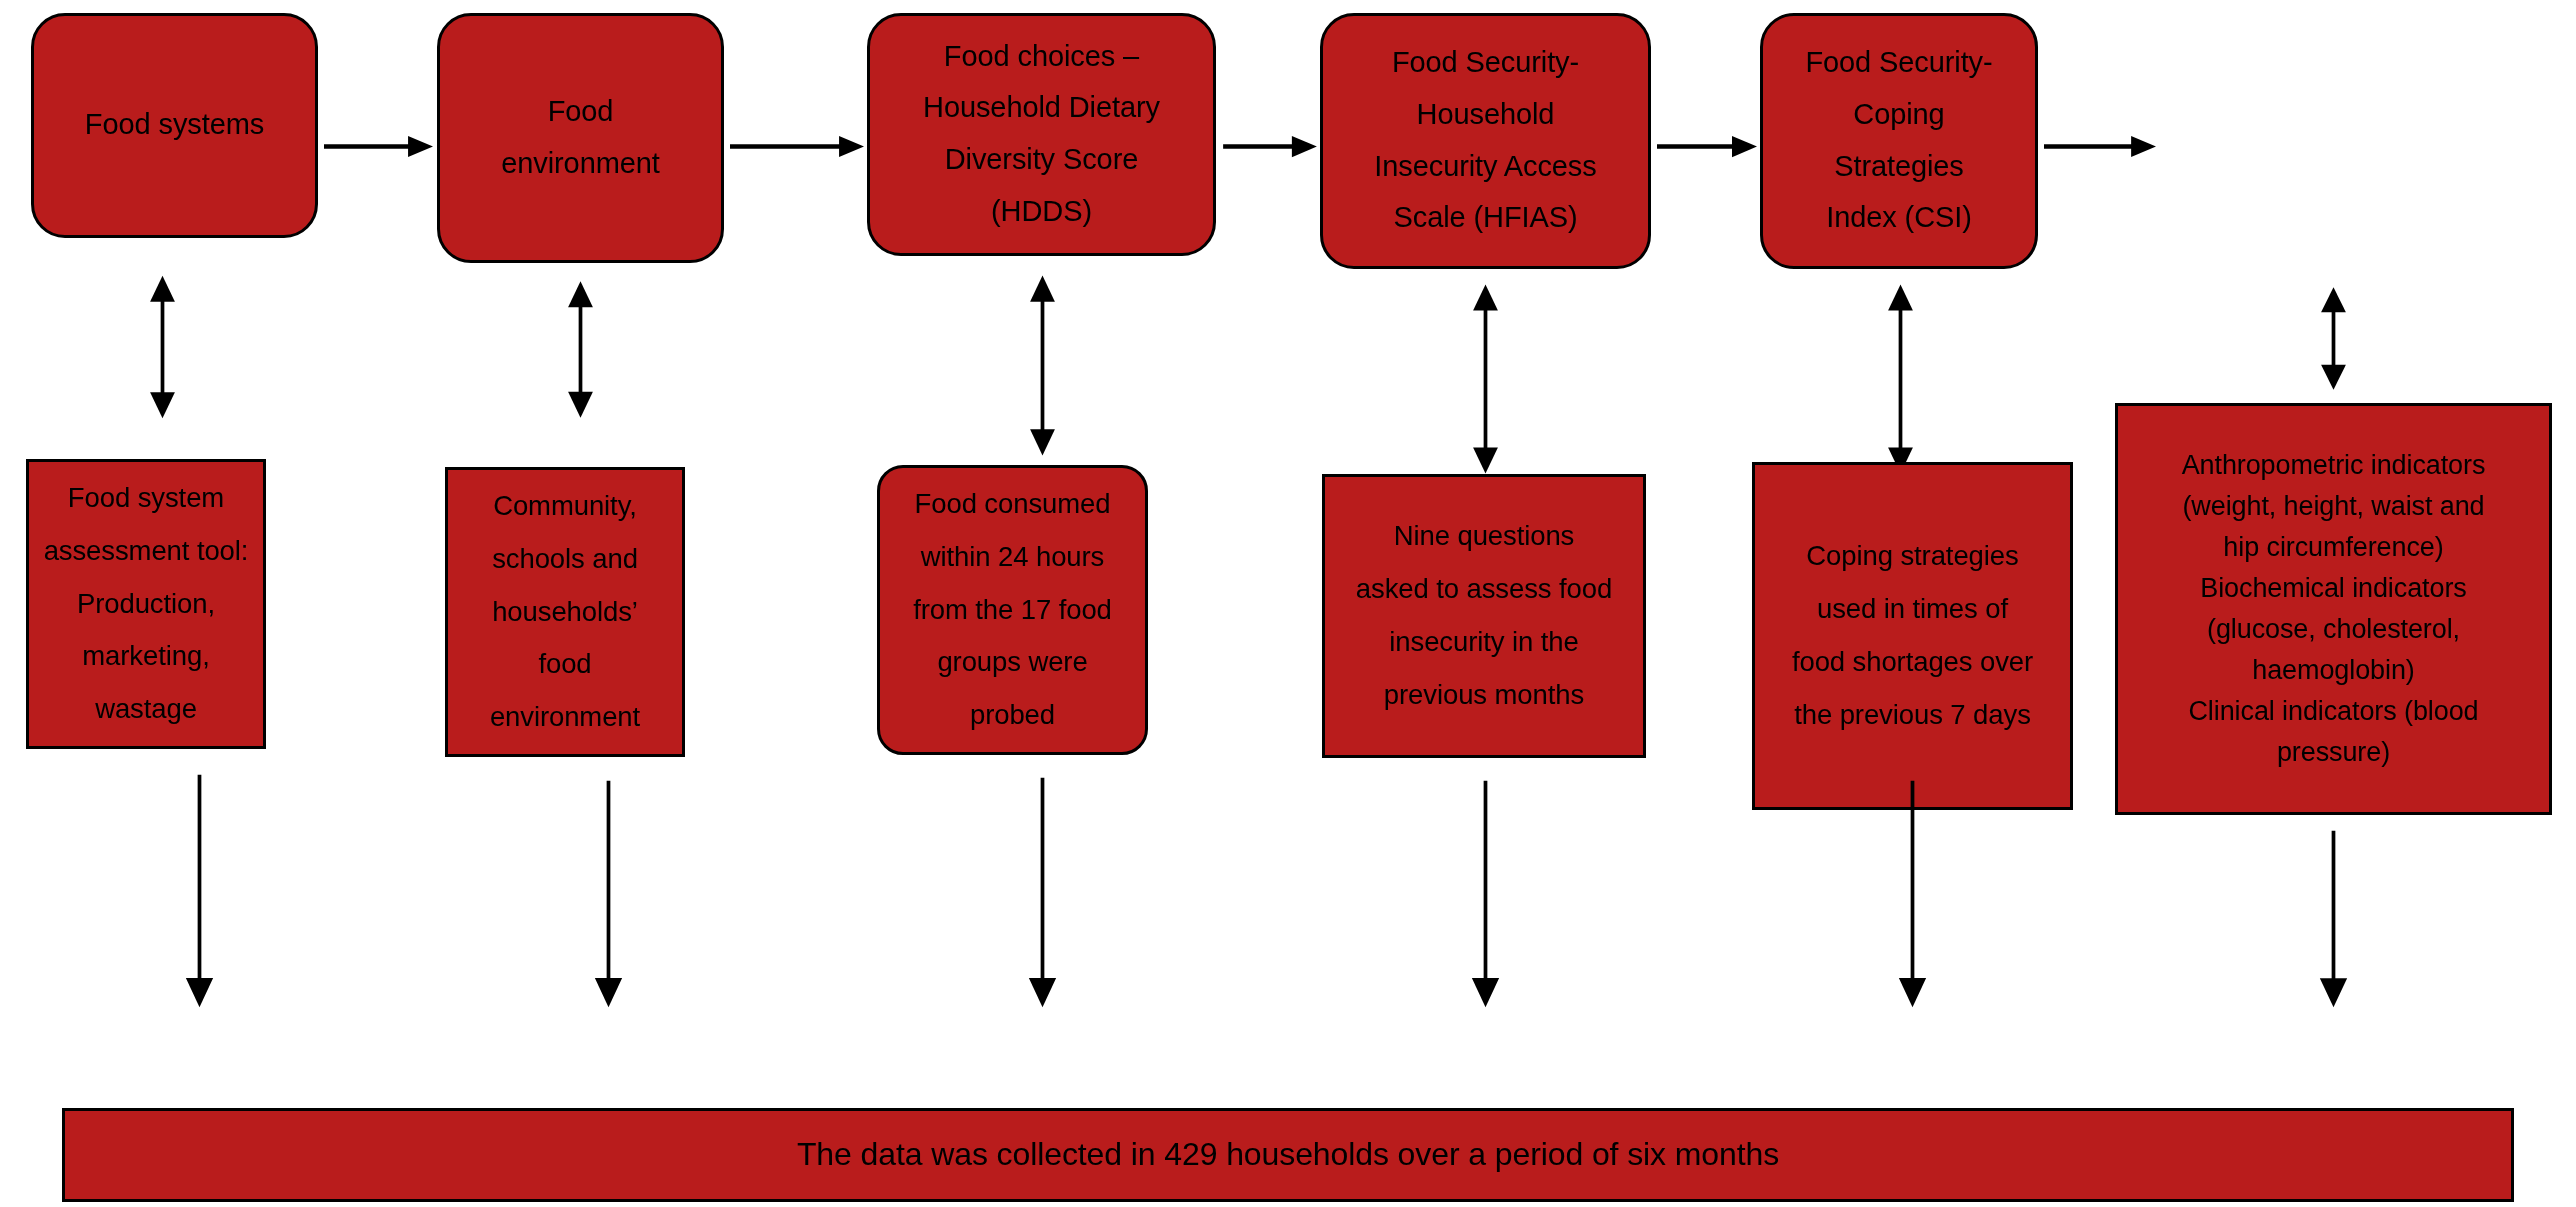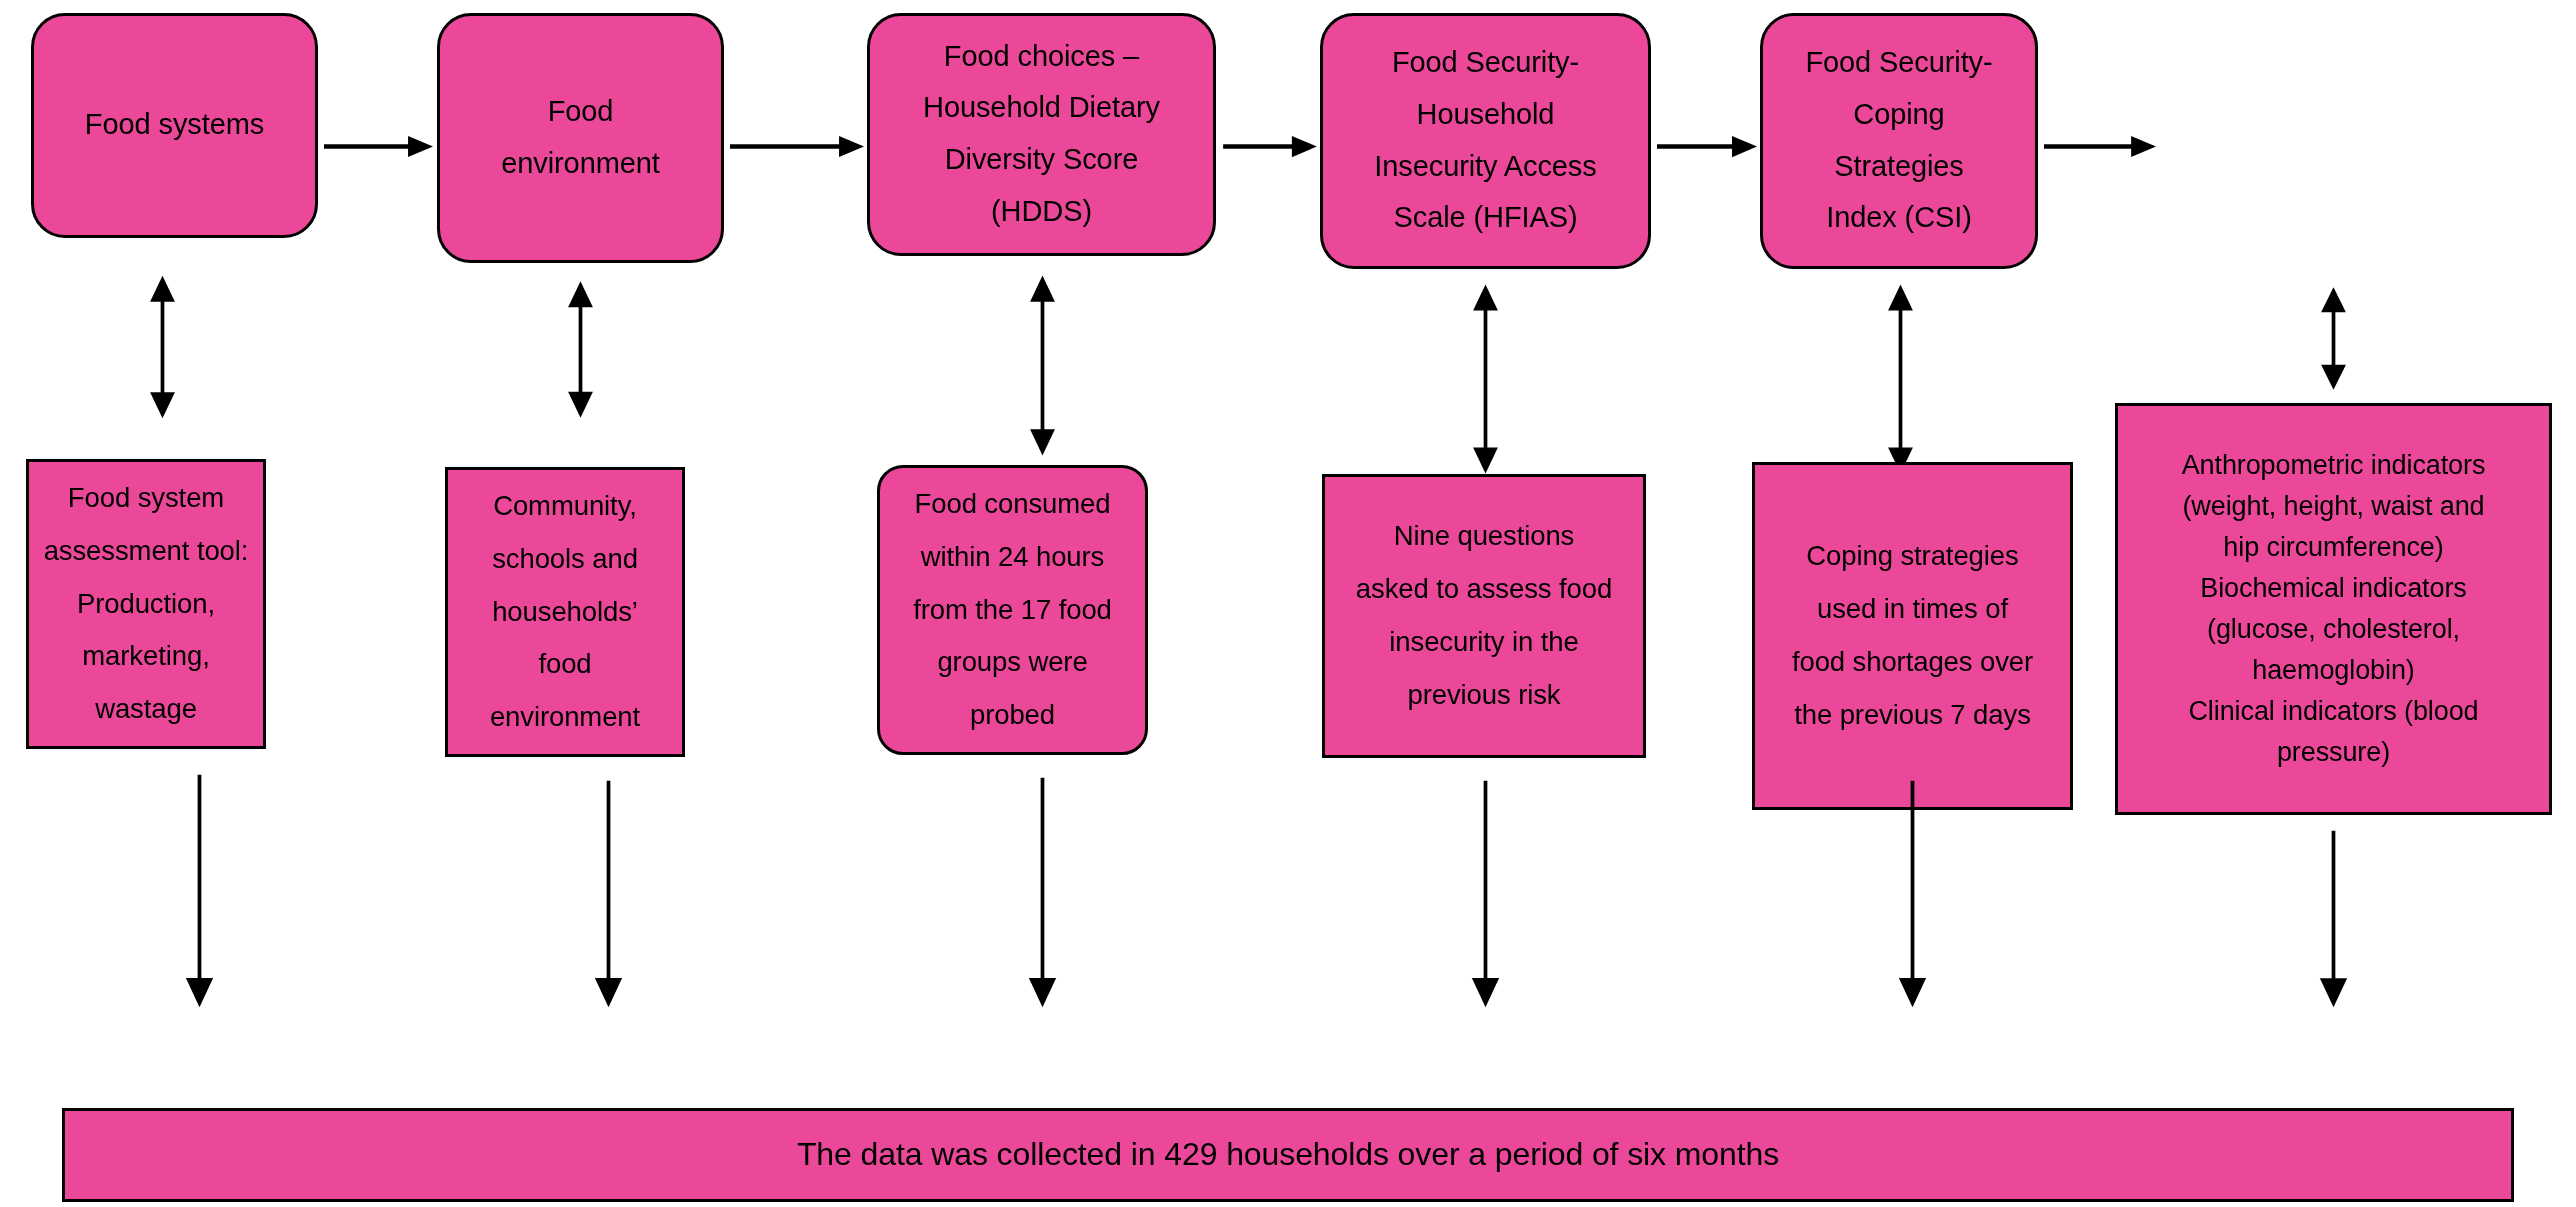--- a/index.html
+++ b/index.html
@@ -16,21 +16,21 @@
     width: 2576px;
     height: 1208px;
     background: #ffffff;
     overflow: hidden;
   }
 
   
   .box {
     position: absolute;
     box-sizing: border-box;
-    background: #ec4899;
+    background: #b91c1c;
     border: 3.7px solid #000000;
     display: flex;
     align-items: center;
     justify-content: center;
     text-align: center;
   }
   .box.rounded {
     border-radius: 34px;
   }
   .box .txt {
@@ -208,21 +208,21 @@
 within 24 hours
 from the 17 food
 groups were
 probed</span>
   </div>
 
   <div class="box detail" style="left:1322px; top:474px; width:324px; height:284px;">
     <span class="txt">Nine questions
 asked to assess food
 insecurity in the
-previous risk</span>
+previous months</span>
   </div>
 
   <div class="box detail" style="left:1752px; top:462px; width:321px; height:348px;">
     <span class="txt">Coping strategies
 used in times of
 food shortages over
 the previous 7 days</span>
   </div>
 
   <div class="box wide-detail" style="left:2115px; top:403px; width:437px; height:412px;">

